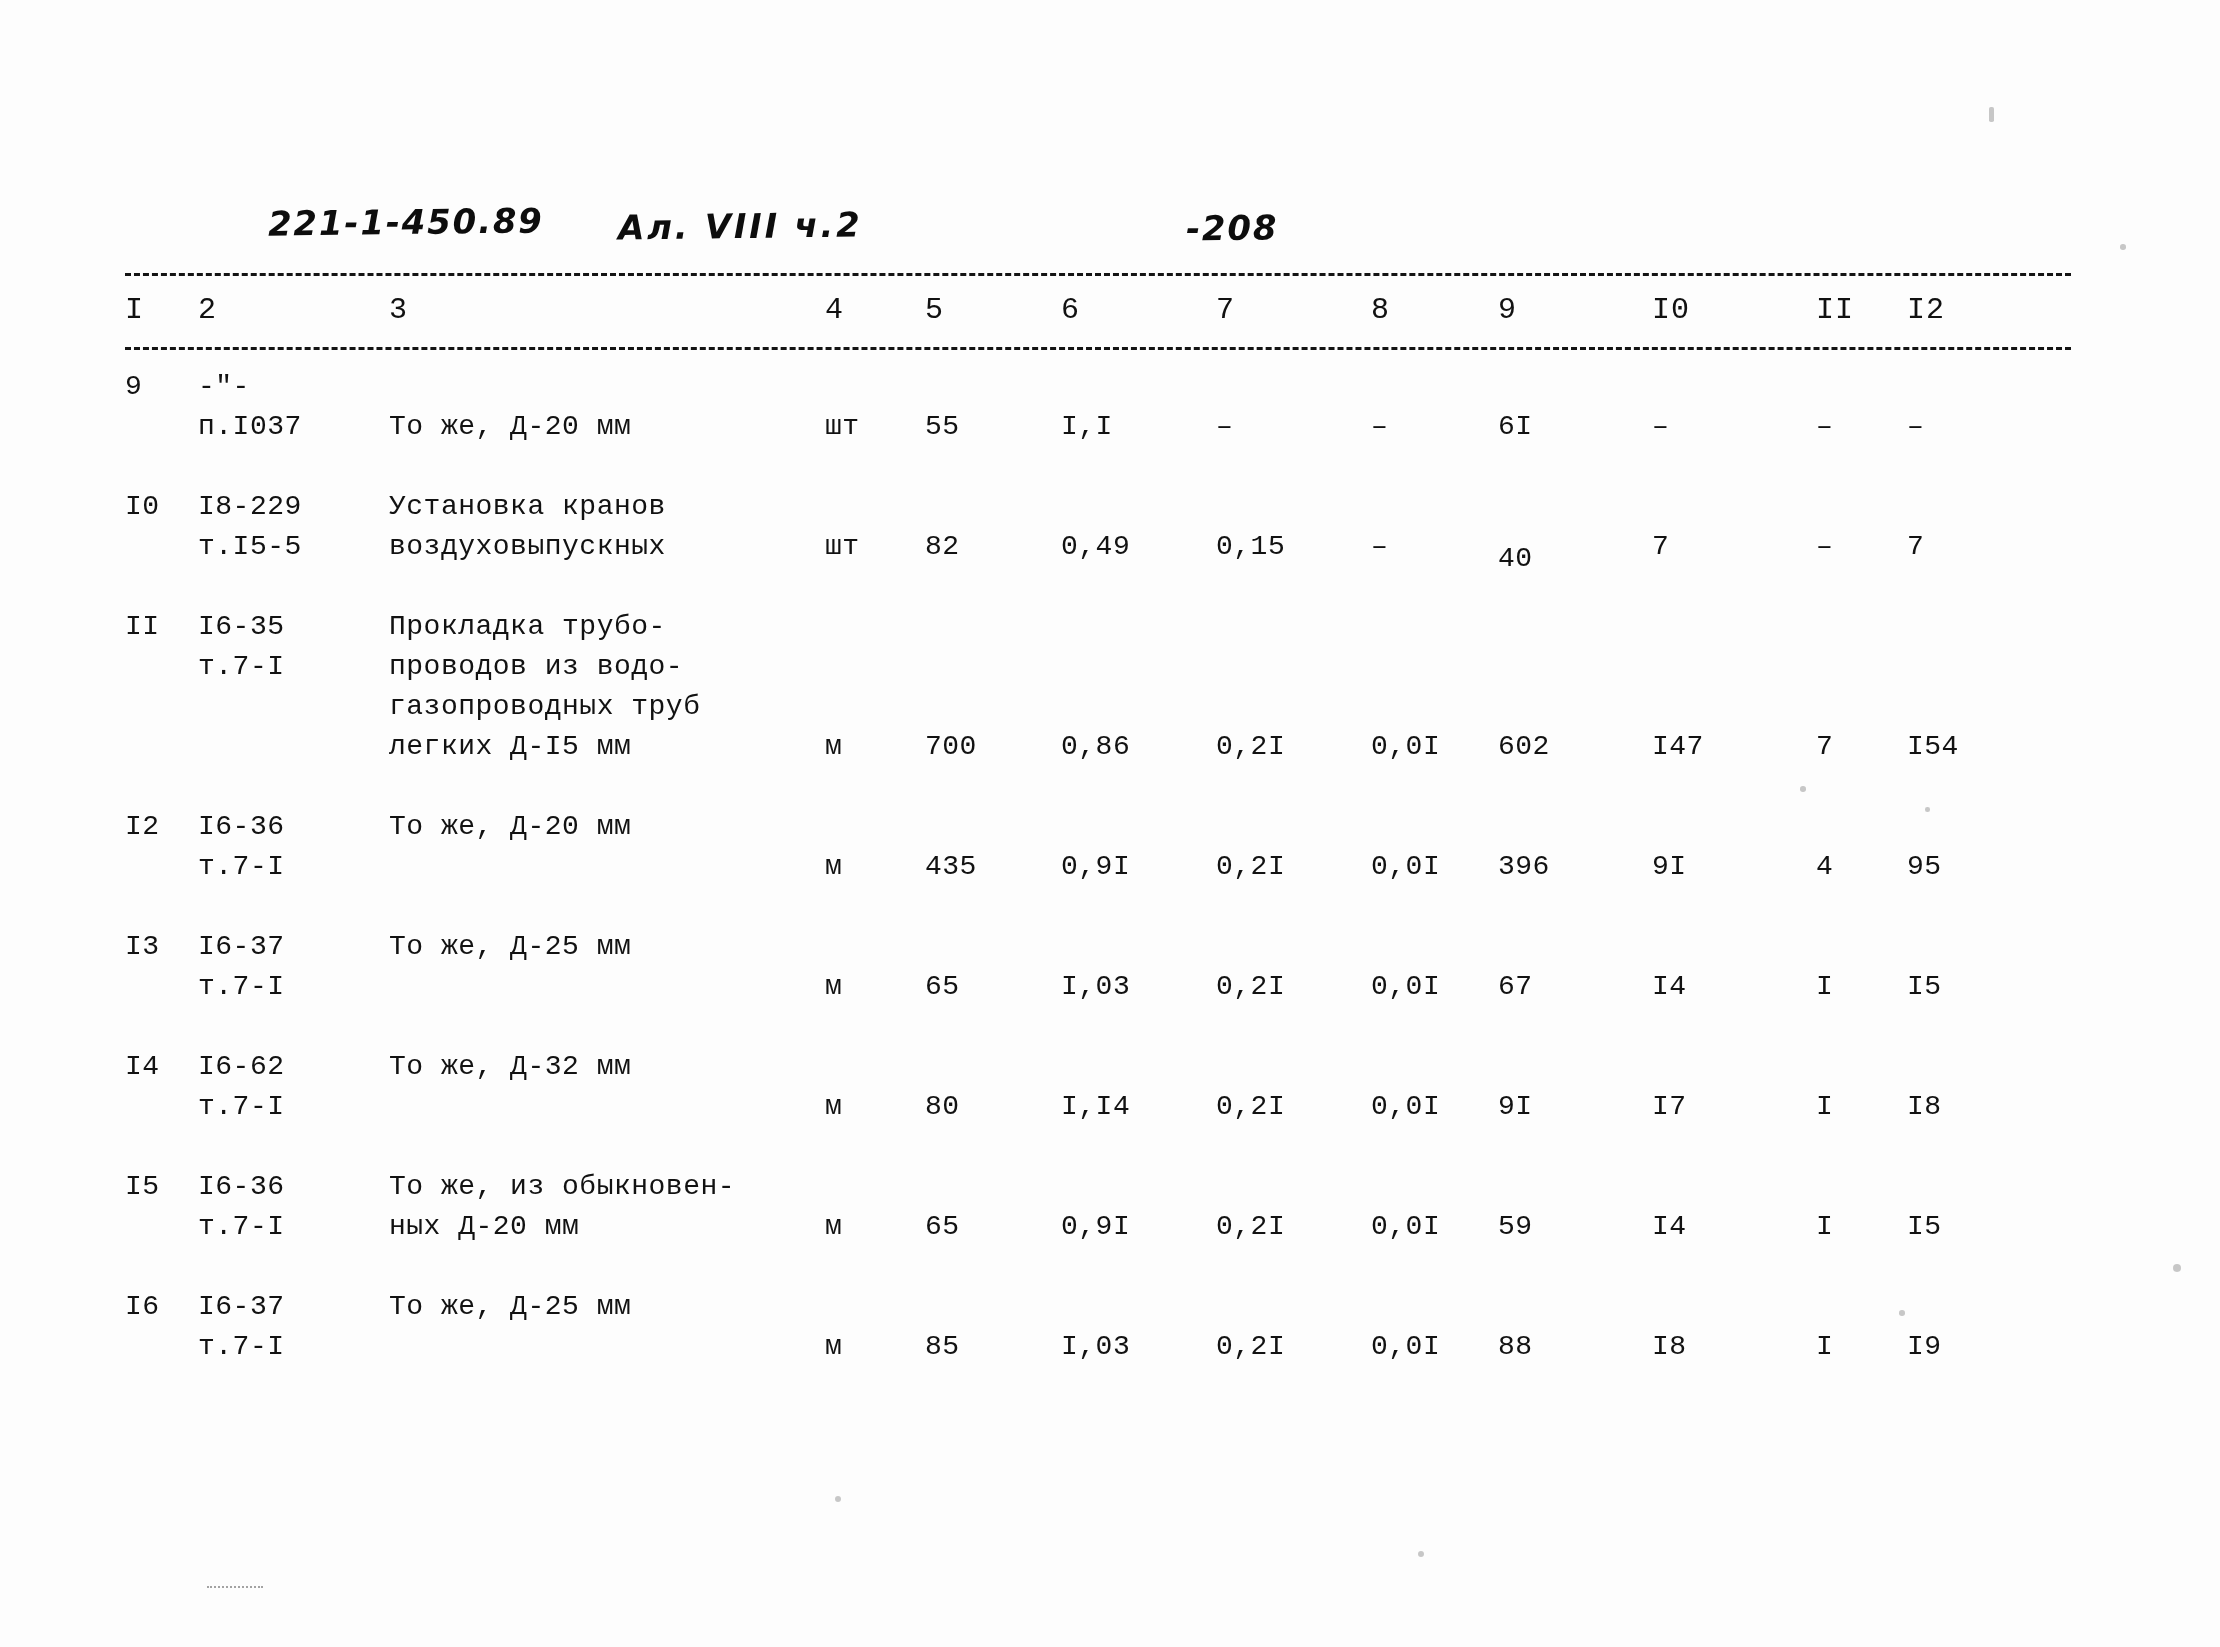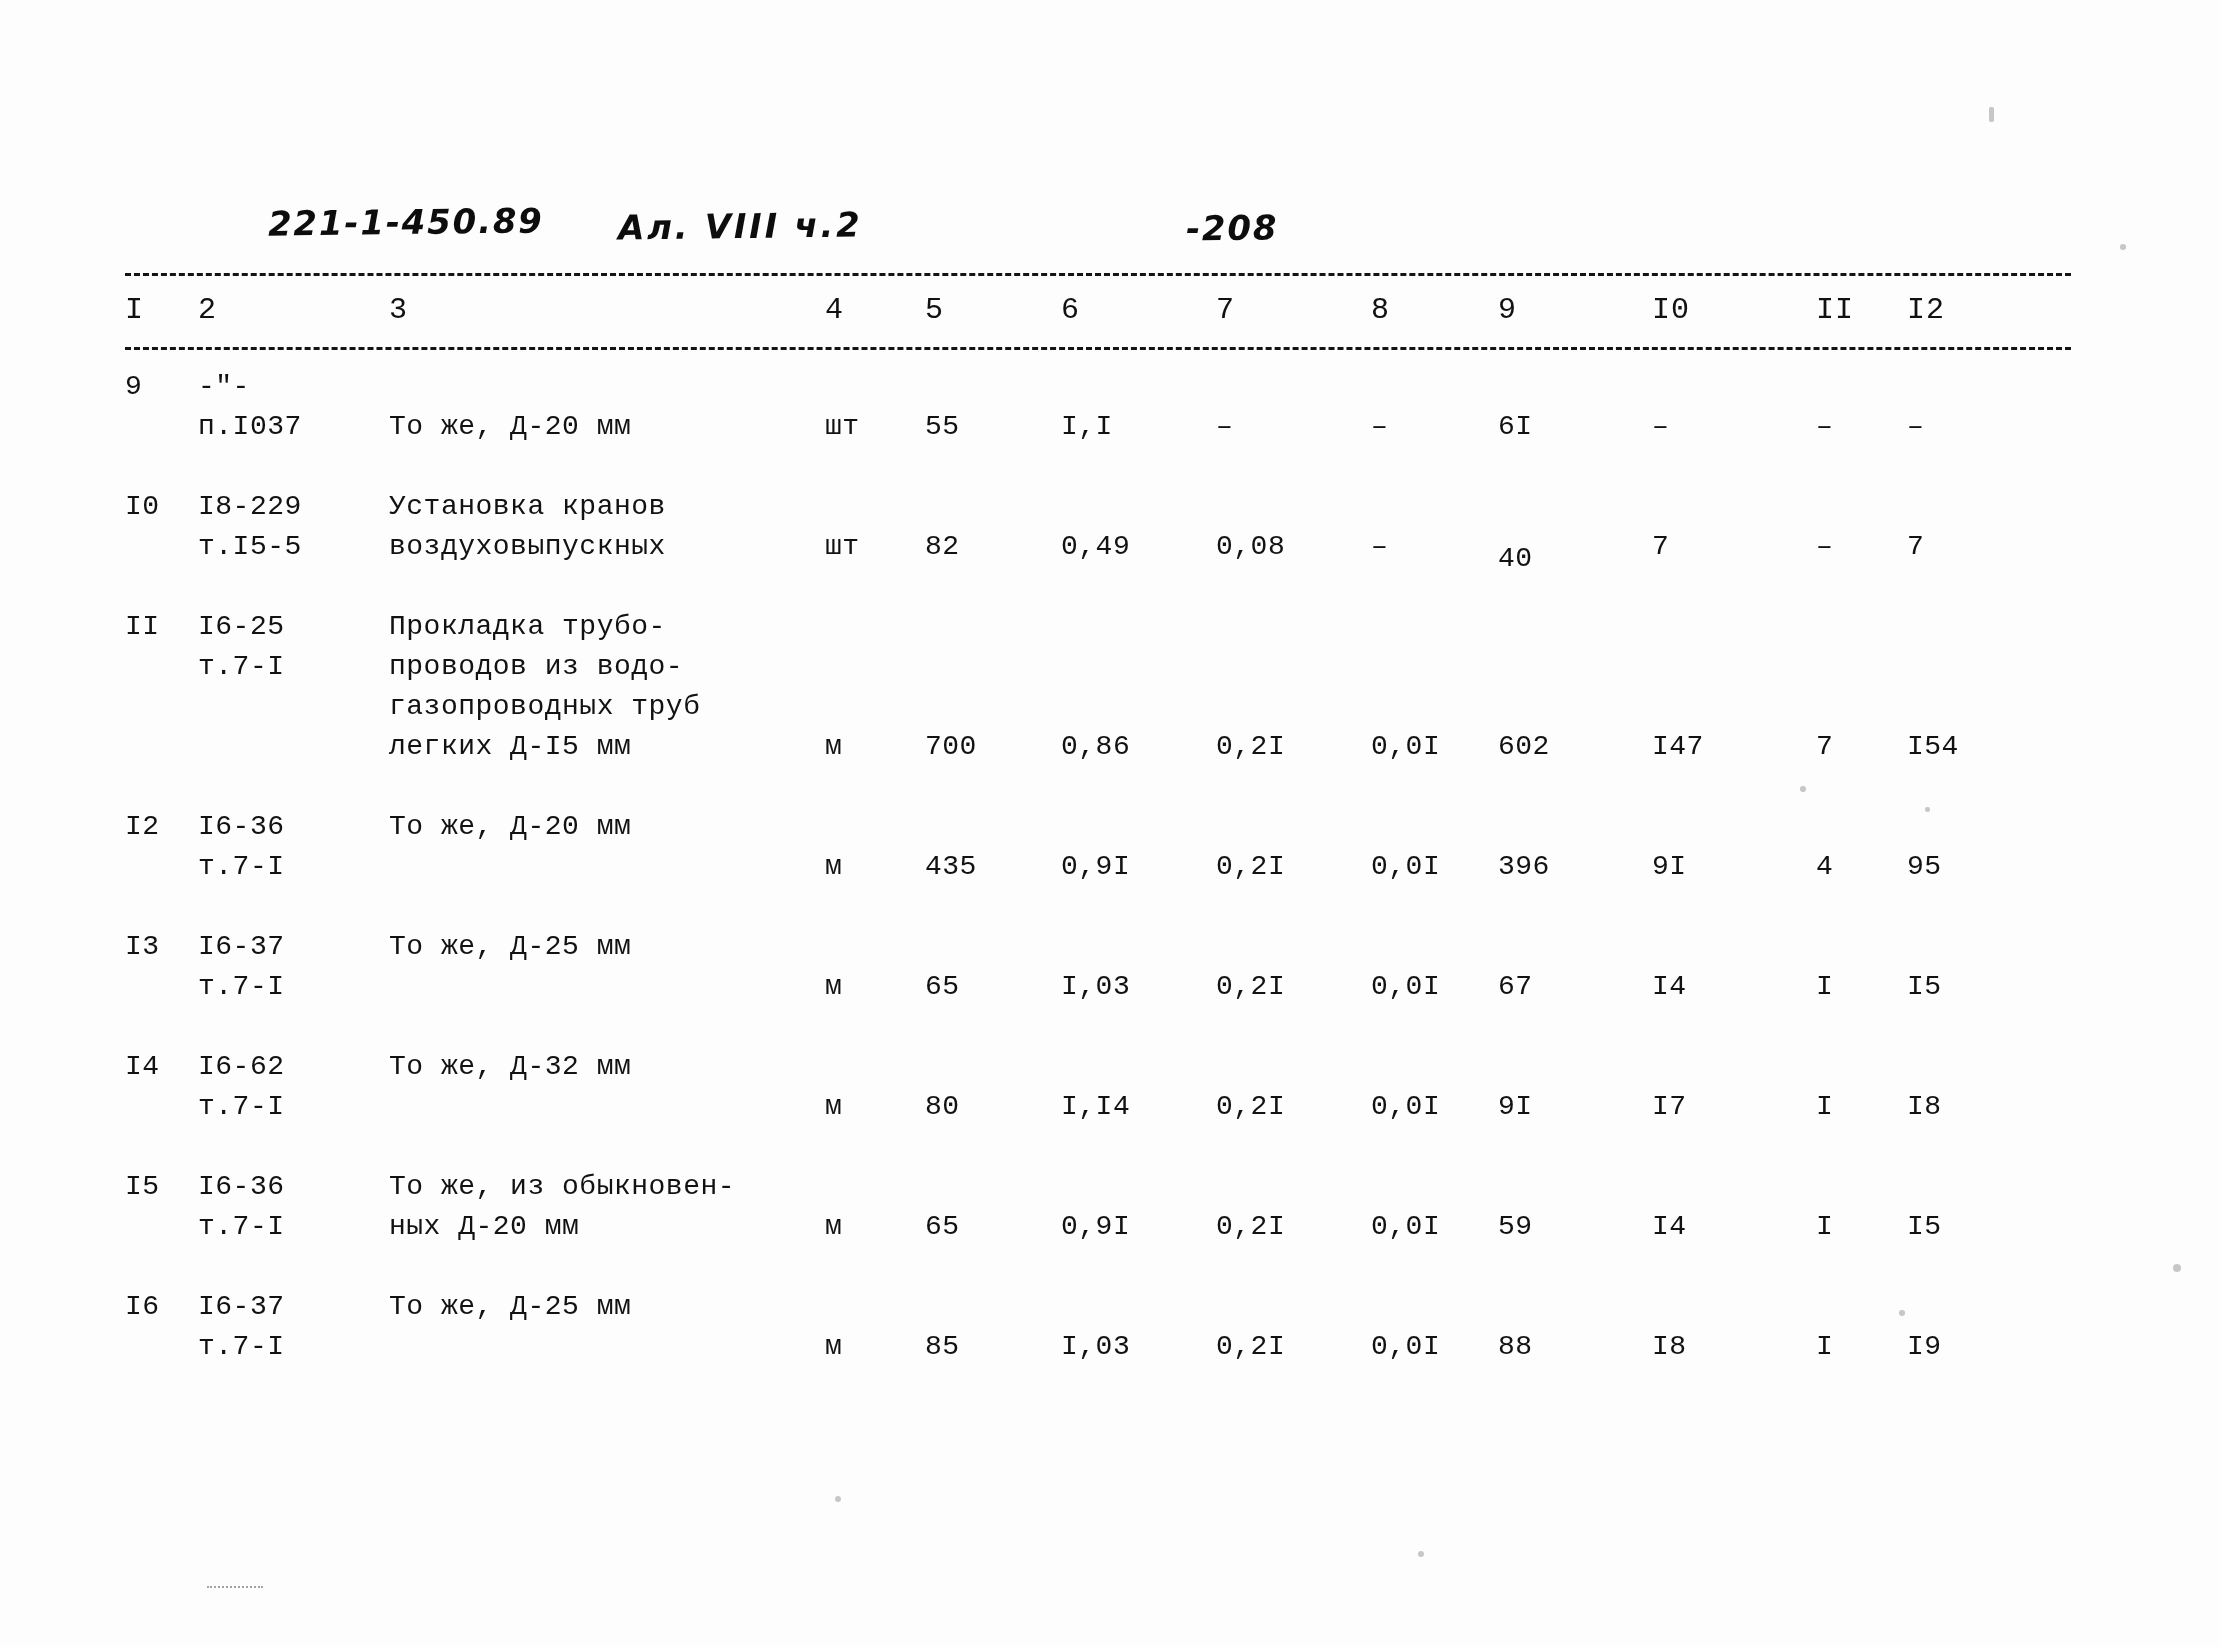--- a/index.html
+++ b/index.html
@@ -183,30 +183,30 @@
       </div>
       <div class="datarow" style="height: 120px; top: 0px;">
         <div class="cell c1" style="top: 0px;">I0</div>
         <div class="cell c2" style="top: 0px;">I8-229
 т.I5-5</div>
         <div class="cell c3" style="top: 0px;">Установка кранов
 воздуховыпускных</div>
         <div class="cell c4" style="top: 40px;">шт</div>
         <div class="cell c5 num" style="top: 40px;">82</div>
         <div class="cell c6 num" style="top: 40px;">0,49</div>
-        <div class="cell c7 num" style="top: 40px;">0,08</div>
+        <div class="cell c7 num" style="top: 40px;">0,15</div>
         <div class="cell c8 num" style="top: 40px;">–</div>
         <div class="cell c9 num" style="top: 40px; margin-top: 12px;">40</div>
         <div class="cell c10 num" style="top: 40px;">7</div>
         <div class="cell c11 num" style="top: 40px;">–</div>
         <div class="cell c12 num" style="top: 40px;">7</div>
       </div>
       <div class="datarow" style="height: 200px; top: 0px;">
         <div class="cell c1" style="top: 0px;">II</div>
-        <div class="cell c2" style="top: 0px;">I6-25
+        <div class="cell c2" style="top: 0px;">I6-35
 т.7-I</div>
         <div class="cell c3" style="top: 0px;">Прокладка трубо-
 проводов из водо-
 газопроводных труб
 легких Д-I5 мм</div>
         <div class="cell c4" style="top: 120px;">м</div>
         <div class="cell c5 num" style="top: 120px;">700</div>
         <div class="cell c6 num" style="top: 120px;">0,86</div>
         <div class="cell c7 num" style="top: 120px;">0,2I</div>
         <div class="cell c8 num" style="top: 120px;">0,0I</div>

